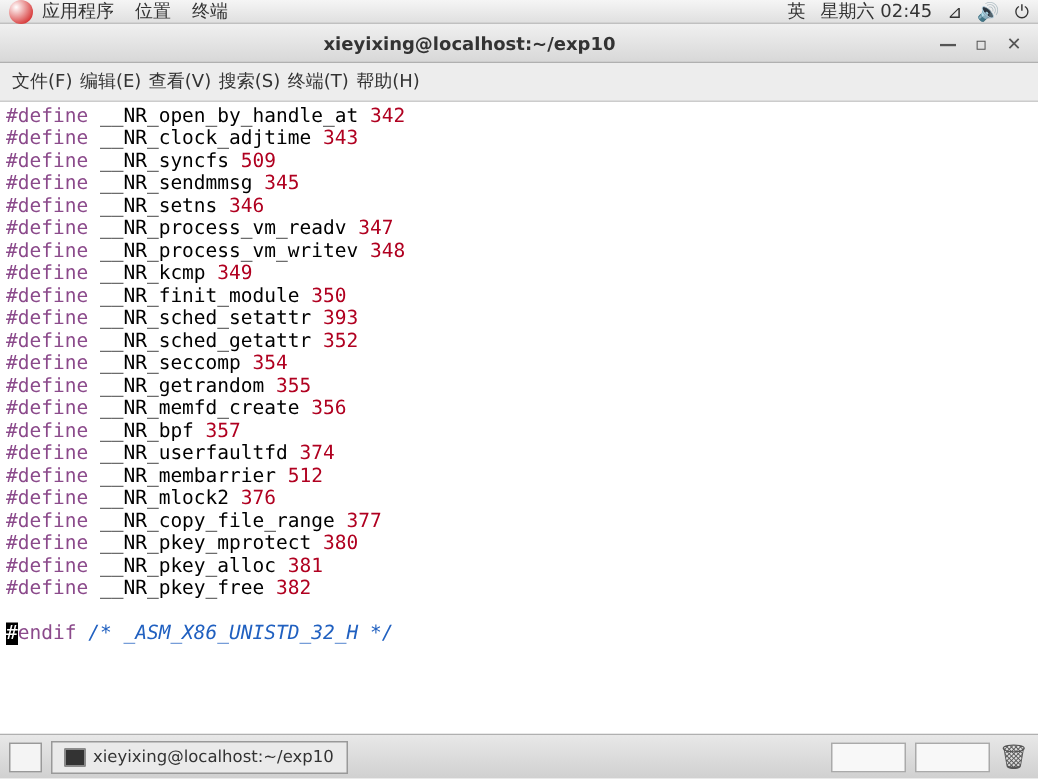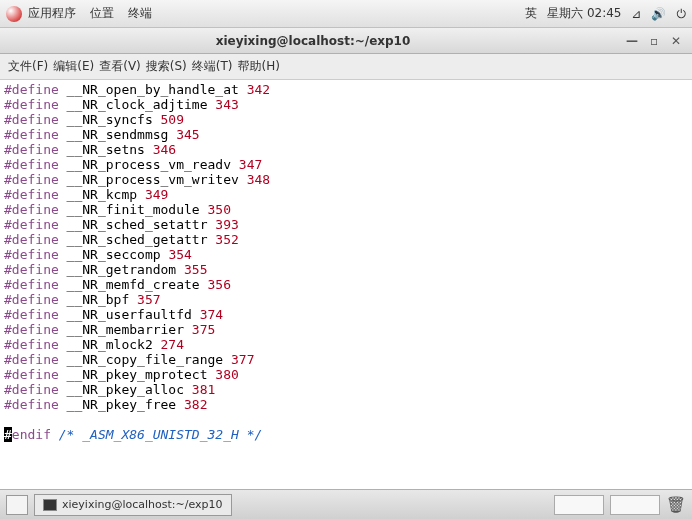--- a/index.html
+++ b/index.html
@@ -7,21 +7,21 @@
   font-family: "DejaVu Sans", sans-serif;
   font-size: 12px;
   background: #e8e8e8;
   width: 692px;
   height: 519px;
   overflow: hidden;
   display: flex;
   flex-direction: column;
 }
 .top-panel {
-  height: 28px;
+  height: 16px;
   background: linear-gradient(#f5f5f5, #e0e0e0);
   border-bottom: 1px solid #c0c0c0;
   display: flex;
   align-items: center;
   padding: 0 6px;
   font-size: 12px;
   color: #333;
 }
 .top-panel .logo {
   width: 16px; height: 16px;
@@ -176,22 +176,22 @@
 <span class="kw">#define</span> __NR_process_vm_writev <span class="num">348</span>
 <span class="kw">#define</span> __NR_kcmp <span class="num">349</span>
 <span class="kw">#define</span> __NR_finit_module <span class="num">350</span>
 <span class="kw">#define</span> __NR_sched_setattr <span class="num">393</span>
 <span class="kw">#define</span> __NR_sched_getattr <span class="num">352</span>
 <span class="kw">#define</span> __NR_seccomp <span class="num">354</span>
 <span class="kw">#define</span> __NR_getrandom <span class="num">355</span>
 <span class="kw">#define</span> __NR_memfd_create <span class="num">356</span>
 <span class="kw">#define</span> __NR_bpf <span class="num">357</span>
 <span class="kw">#define</span> __NR_userfaultfd <span class="num">374</span>
-<span class="kw">#define</span> __NR_membarrier <span class="num">375</span>
-<span class="kw">#define</span> __NR_mlock2 <span class="num">274</span>
+<span class="kw">#define</span> __NR_membarrier <span class="num">512</span>
+<span class="kw">#define</span> __NR_mlock2 <span class="num">376</span>
 <span class="kw">#define</span> __NR_copy_file_range <span class="num">377</span>
 <span class="kw">#define</span> __NR_pkey_mprotect <span class="num">380</span>
 <span class="kw">#define</span> __NR_pkey_alloc <span class="num">381</span>
 <span class="kw">#define</span> __NR_pkey_free <span class="num">382</span>
 
 <span class="cursor-black">#</span><span class="kw">endif</span> <span class="cm">/* _ASM_X86_UNISTD_32_H */</span>
 </div>
 </div>
 
 <div class="taskbar">

